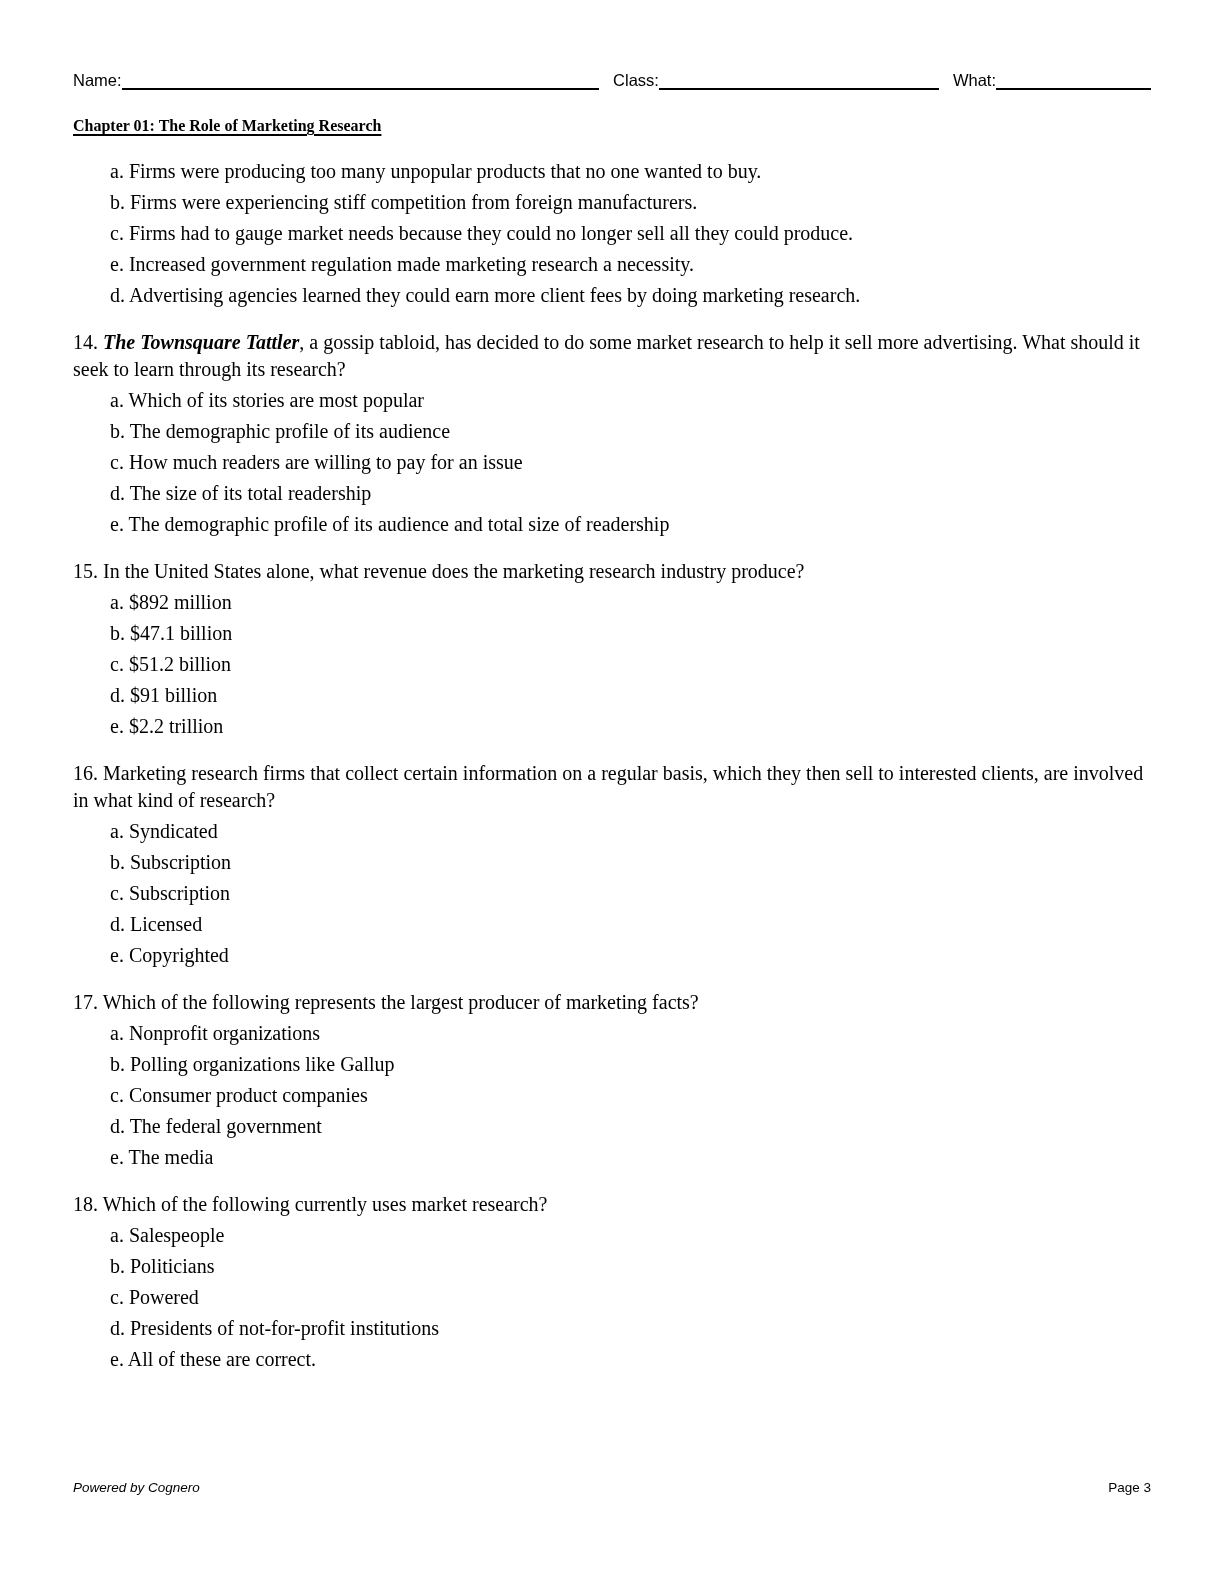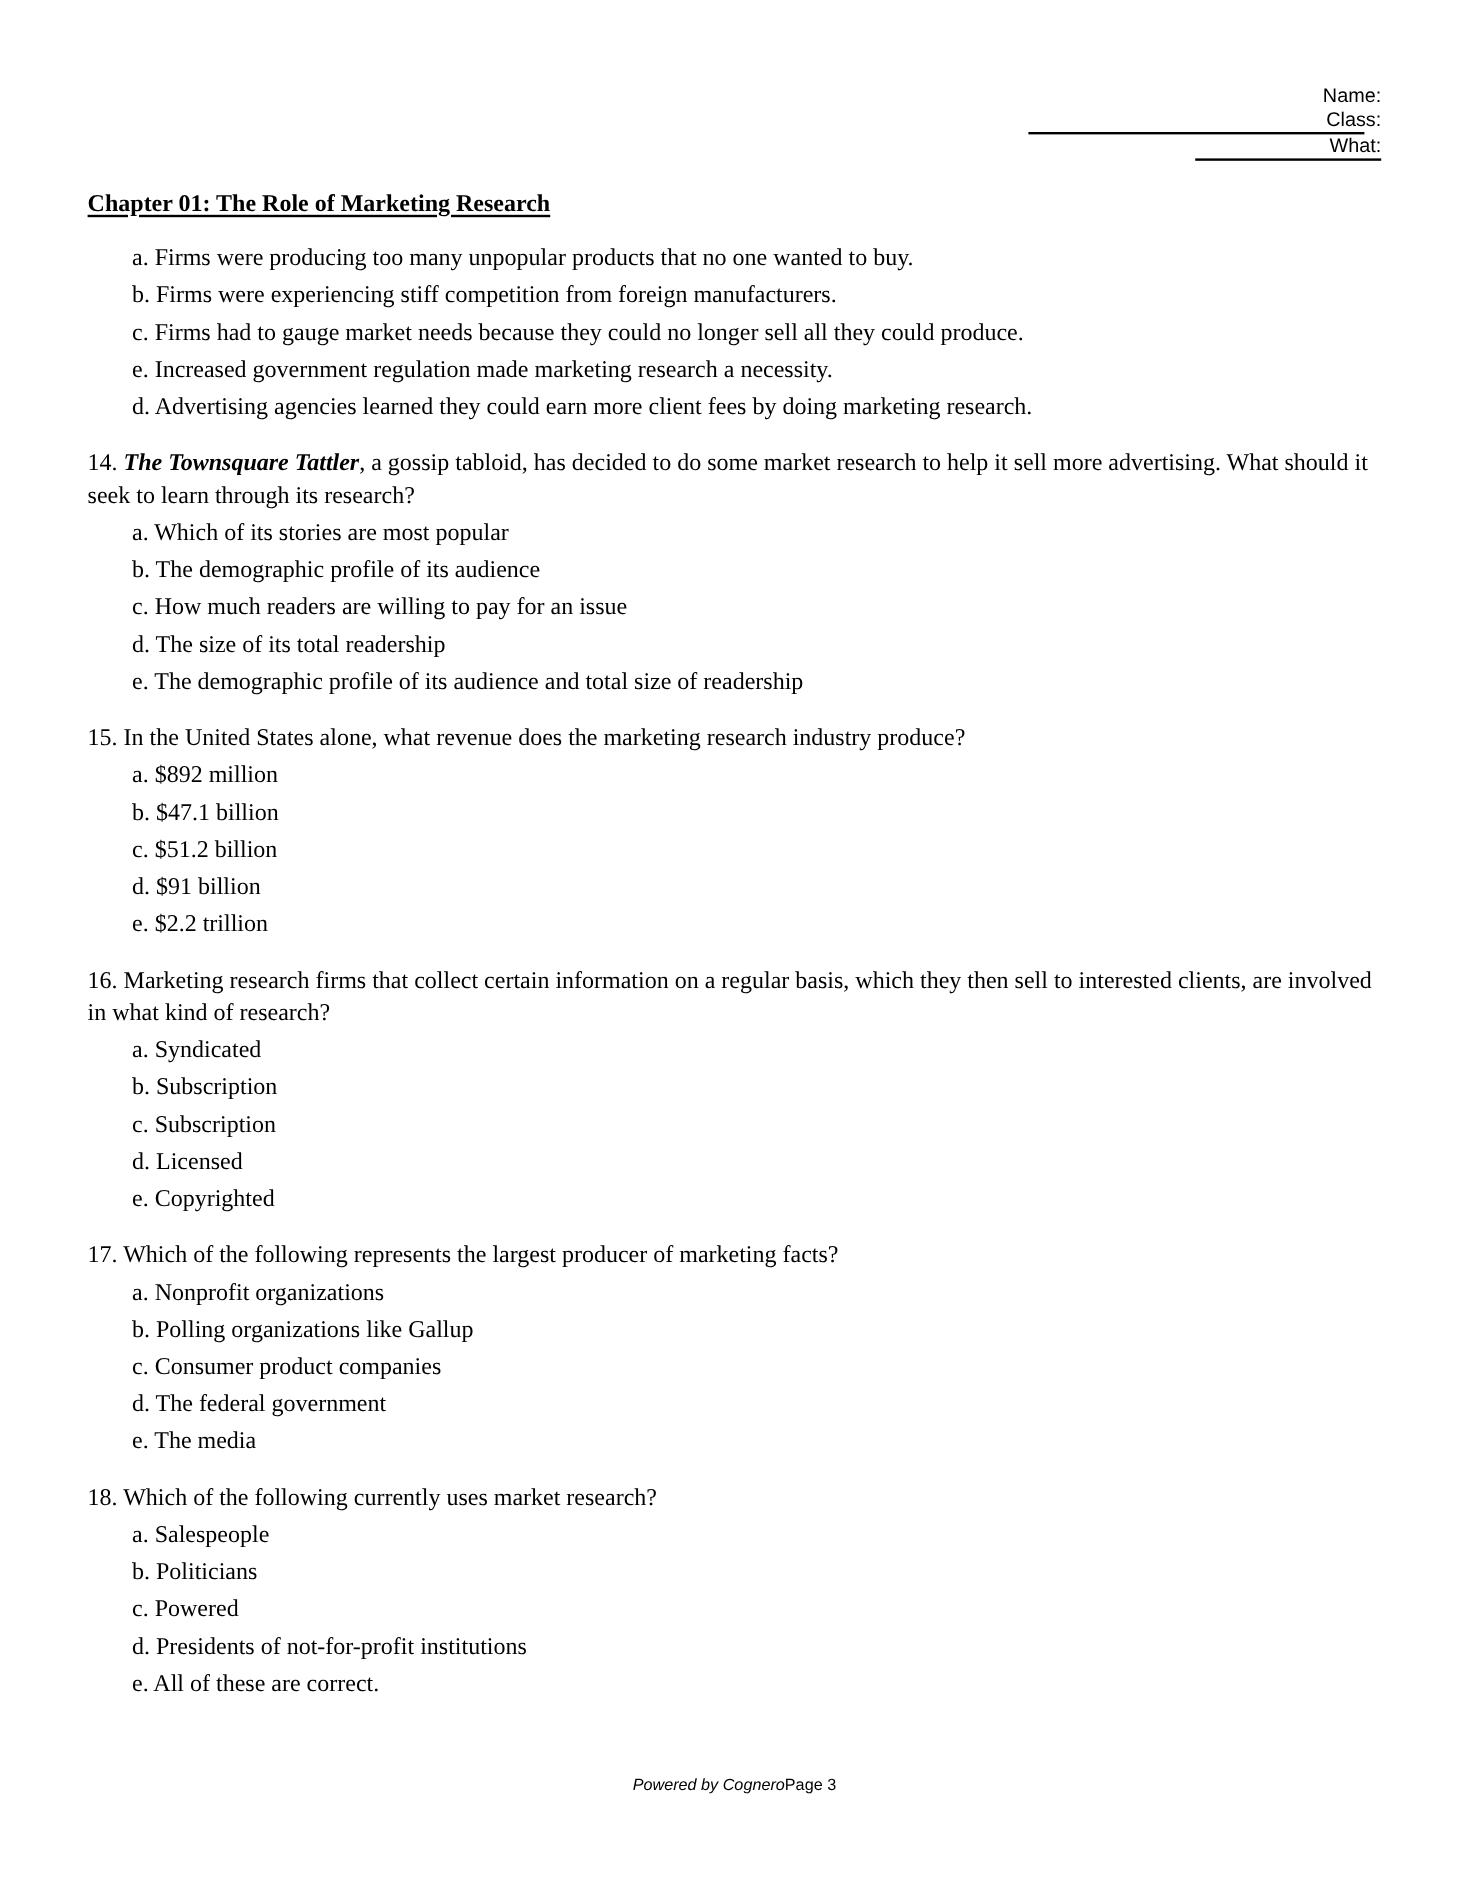--- a/index.html
+++ b/index.html
@@ -15,51 +15,50 @@
     padding: 70px 73px 0 73px;
     overflow: hidden;
   }
   
   .header-row {
     display: flex;
     align-items: flex-end;
     font-family: "Liberation Sans", sans-serif;
     font-size: 16.5px;
     line-height: 20px;
-    flex-direction: column;
   }
   .h-label { white-space: nowrap; }
   .blank-line { height: 2px; background: #000; }
   .name-line  { flex: 1; margin-right: 14px; }
   .class-line { width: 280px; margin-right: 14px; }
   .date-line  { width: 155px; }
   
   .doc-title {
     margin: 24px 0 0 0;
-    font-size: 20px;
+    font-size: 16px;
     font-weight: bold;
     line-height: 24px;
     text-decoration: underline;
     text-decoration-thickness: 2px;
     text-underline-offset: 3px;
   }
   
   .question { margin-top: 20px; }
   .q-text { margin: 0; line-height: 27px; }
   .q-italic { font-style: italic; font-weight: bold; }
   .options { margin-top: 4px; }
   .option { line-height: 27px; margin-top: 4px; padding-left: 37px; }
   
   .footer {
     position: absolute;
     left: 73px;
     right: 73px;
     top: 1480px;
     display: flex;
-    justify-content: center;
+    justify-content: space-between;
     align-items: baseline;
     font-family: "Liberation Sans", sans-serif;
     font-size: 13.5px;
   }
   .powered { font-style: italic; }
 </style>
 </head>
 <body>
 
 <div class="page">

